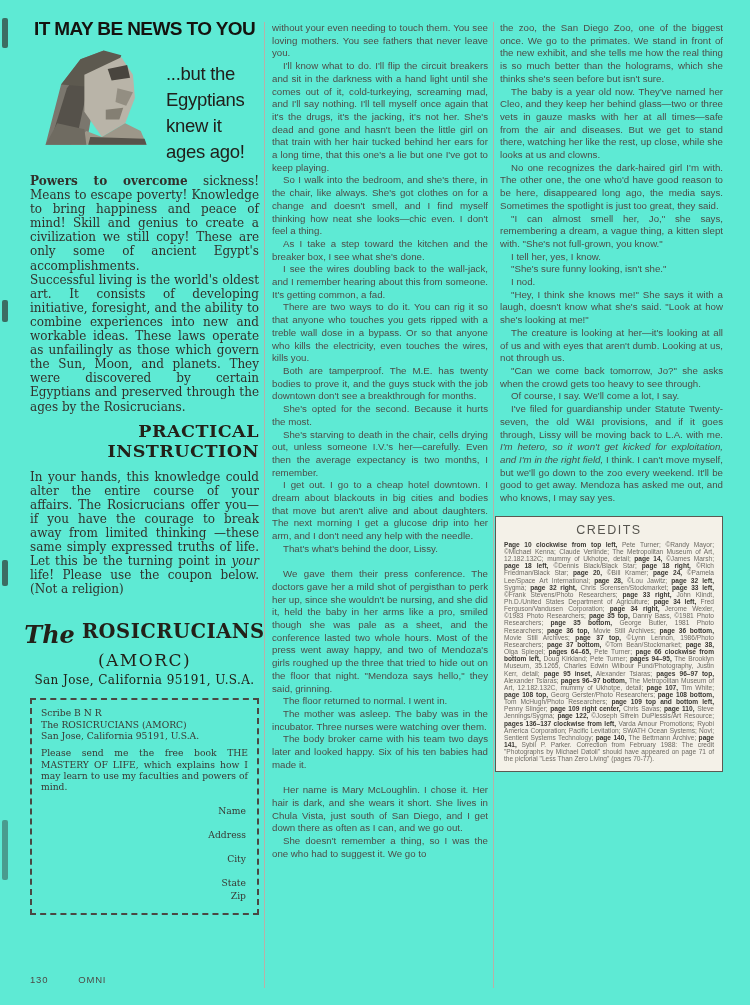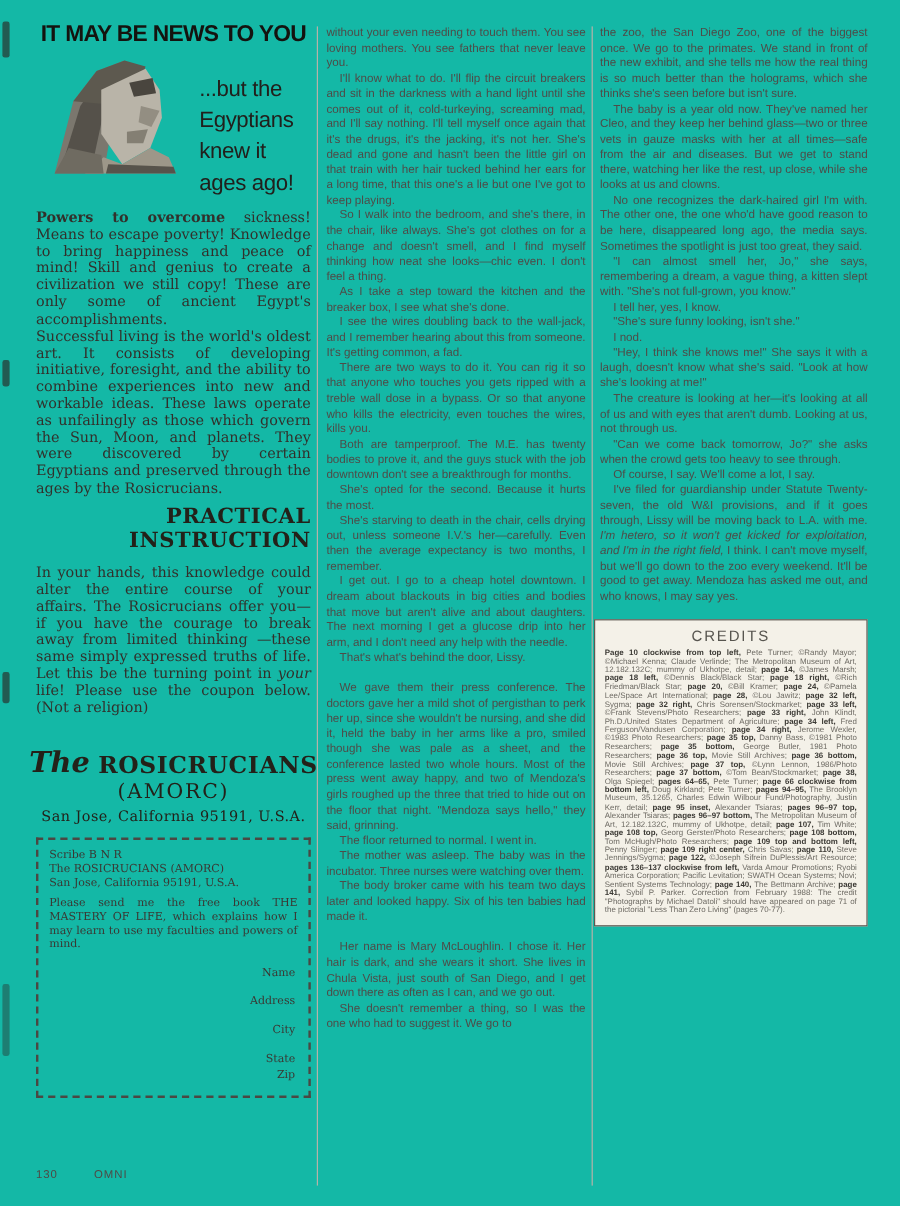--- a/index.html
+++ b/index.html
@@ -1,38 +1,38 @@
 <!DOCTYPE html>
 <html><head>
 <meta charset="utf-8">
 <style>
   * { margin:0; padding:0; box-sizing:border-box; }
   html,body { width:750px; height:1005px; }
   body { font-family:"Liberation Sans", sans-serif; background:#e9e5dc; }
-  .page { position:relative; width:750px; height:1005px; background:#14b8a6; overflow:hidden; }
+  .page { position:relative; width:750px; height:1005px; background:#5eead4; overflow:hidden; }
 
   .scan-edge { position:absolute; left:0; top:0; width:14px; height:1005px; }
   .scan-mark { position:absolute; left:2px; width:6px; background:#2a2925; opacity:.65; border-radius:2px; }
 
   .vrule { position:absolute; top:22px; width:1px; height:966px; background:#b6b2a8; }
 
   
   .ad { position:absolute; left:30px; top:18px; width:229px; color:#2f2d29; }
   .ad-headline { font-weight:bold; font-size:19px; letter-spacing:-0.6px; text-align:center;
                  color:#14130f; white-space:nowrap; }
   .hero { display:flex; margin-top:5px; }
   .sphinx { width:136px; height:110px; flex:none; }
   .subhead { font-size:18.5px; line-height:26px; color:#21201c; letter-spacing:-0.3px; padding-top:16px; }
   .ad-body { margin-top:9px; font-family:"DejaVu Serif", serif; font-size:12px; line-height:14.1px;
              text-align:justify; color:#32302b; }
   .ad-body .para { margin:0; }
   .practical { text-align:right; font-family:"DejaVu Serif", serif; font-weight:bold; font-size:17.5px;
                line-height:20px; letter-spacing:0.5px; margin:7px 0 5px; color:#232119; }
   .brand { text-align:center; margin-top:7px; color:#232119; }
-  .brand-line { display:flex; justify-content:center; align-items:flex-end; gap:7px;margin-top:24px; }
+  .brand-line { display:flex; justify-content:center; align-items:flex-start; gap:7px;margin-top:24px; }
   .brand-the { font-family:"DejaVu Serif", serif; font-style:italic; font-weight:bold; font-size:24px; }
   .brand-name { font-family:"DejaVu Serif", serif; font-weight:bold; font-size:19.5px; letter-spacing:0.5px; }
   .brand-sub { font-family:"DejaVu Serif", serif; font-size:17px; margin-top:1px; letter-spacing:1.5px; }
   .brand-addr { font-family:"DejaVu Serif", serif; font-size:12px; margin-top:3px; letter-spacing:0.4px; }
 
   .coupon { margin-top:11px; border:2px dashed #4a4843; padding:7px 9px 11px; font-family:"DejaVu Serif", serif;
             font-size:9.2px; line-height:11.3px; color:#3a3833; }
   .coupon-request { margin-top:6px; text-align:justify; }
   .cfield { display:flex; align-items:flex-end; margin-top:12px;flex-direction:column; }
   .cfield .lbl { flex:none; padding-right:2px; }

